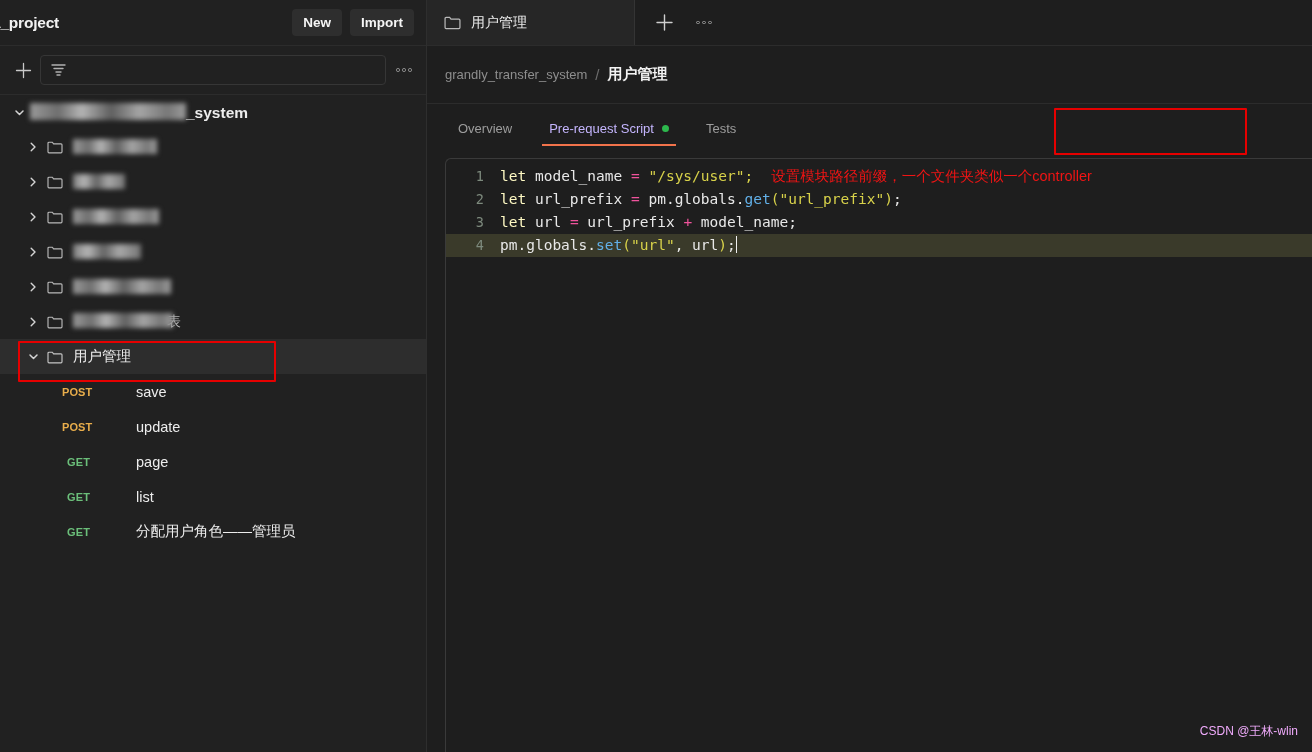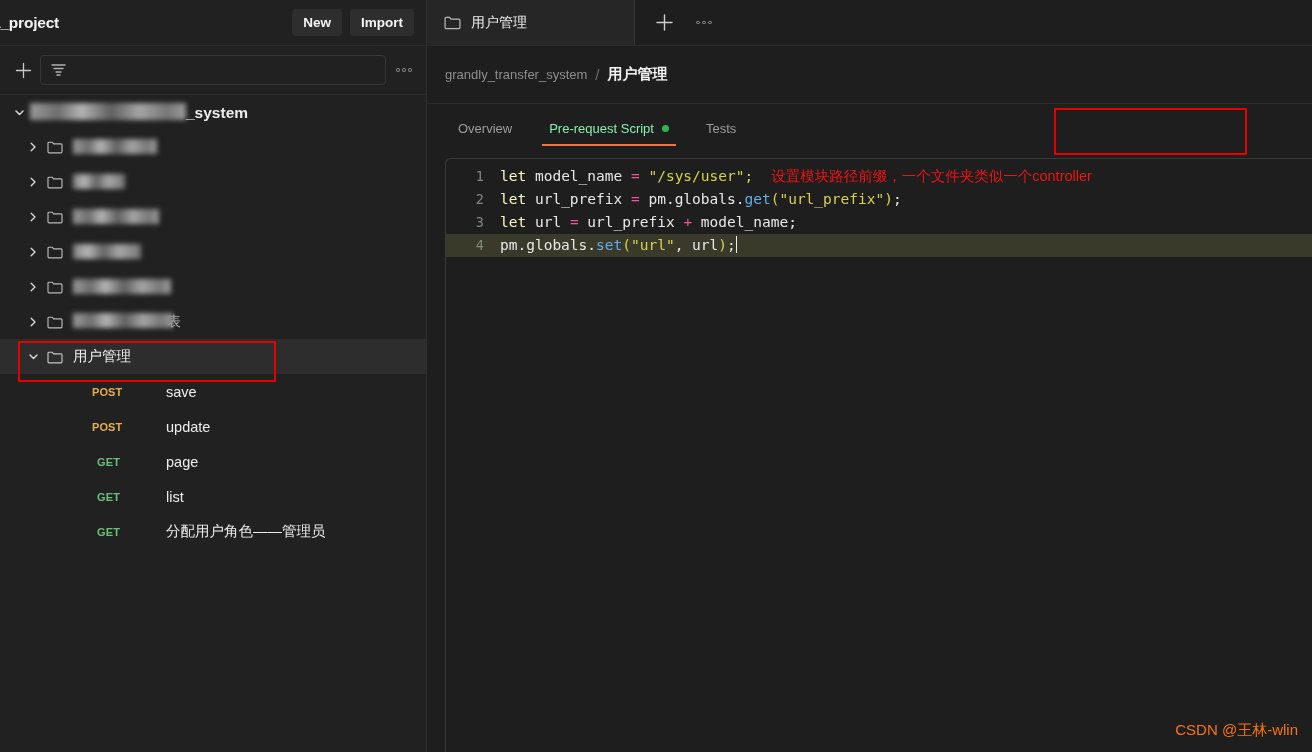--- a/index.html
+++ b/index.html
@@ -149,21 +149,21 @@
   }
   .redact.r2 {
     background: linear-gradient(90deg,#808080 0%,#b5b5b5 22%,#636363 45%,#a8a8a8 68%,#747474 100%);
   }
 
   
   .req-row {
     display: flex;
     align-items: center;
     height: 35px;
-    padding-left: 92px;
+    padding-left: 62px;
     cursor: pointer;
   }
   .method {
     font-size: 11px;
     font-weight: bold;
     letter-spacing: 0.1px;
     margin-right: 8px;
     width: 28px;
     text-align: right;
     flex: 0 0 28px;
@@ -249,21 +249,21 @@
   }
   .tab {
     display: flex;
     align-items: center;
     padding: 0 15px;
     color: #9d9d9d;
     font-size: 13px;
     cursor: pointer;
     position: relative;
   }
-  .tab.active { color: #86efac; }
+  .tab.active { color: #c4b5fd; }
   .tab.active::after {
     content: "";
     position: absolute;
     left: 15px; right: 15px; bottom: 6px;
     height: 2px;
     background: #f2734b;
   }
   .tab-dot {
     width: 7px; height: 7px;
     border-radius: 50%;
@@ -344,22 +344,22 @@
     color: #f01414;
     font-family: "Liberation Sans", sans-serif;
     font-size: 14.5px;
     margin-left: 18px;
   }
 
   .watermark {
     position: absolute;
     right: 14px;
     bottom: 12px;
-    color: #f97316;
-    font-size: 15px;
+    color: #f0abfc;
+    font-size: 12px;
   }
 </style>
 </head>
 <body>
 
 <div id="app">
 
   <div class="sidebar">
 
     <div class="sb-header">

